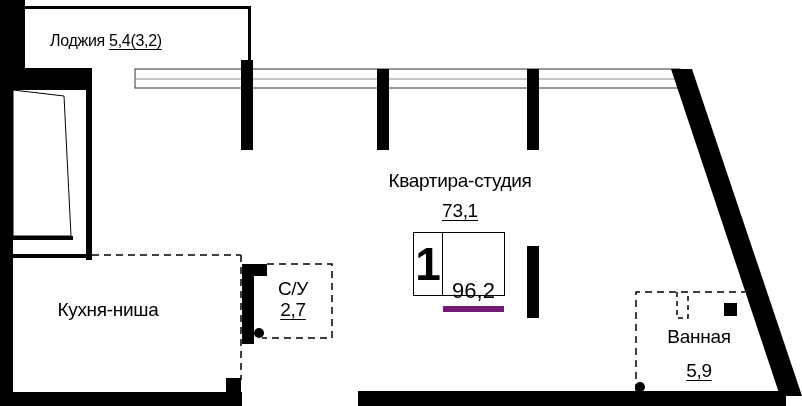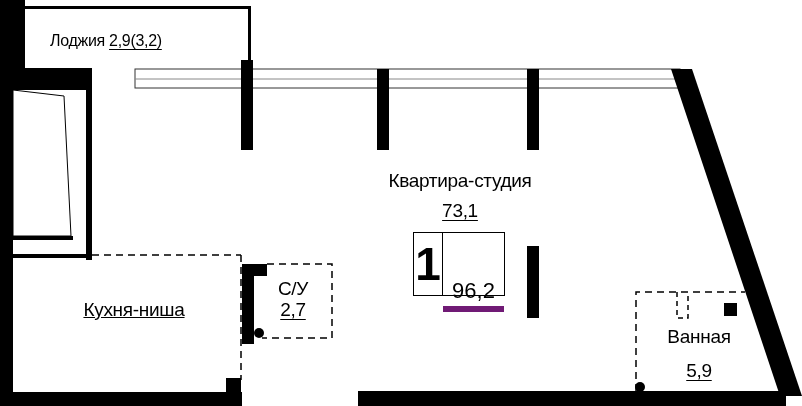--- a/index.html
+++ b/index.html
@@ -68,29 +68,29 @@
   <g>
     <polyline points="636,391 636,292 745,292" fill="none" stroke="#000" stroke-width="1.5" stroke-dasharray="7,5"></polyline>
     <polyline points="677,292 677,318 688,318 688,292" fill="none" stroke="#000" stroke-width="1.5" stroke-dasharray="5,4"></polyline>
     <rect x="724" y="303" width="13" height="13" fill="#000"></rect>
     <circle cx="640" cy="387" r="5" fill="#000"></circle>
   </g>
 </svg>
 
 <div class="lbl" style="left:50px;top:32px;font-size:16px;">
   <span>Лоджия</span>
-  <span class="area">2,9(3,2)</span>
+  <span class="area">5,4(3,2)</span>
 </div>
 
 <div class="lbl" style="left:380px;top:172px;width:160px;">
   <div>Квартира-студия</div>
   <div class="area" style="margin-top:12px;">73,1</div>
 </div>
 
-<div class="lbl" style="left:74px;top:301px;width:120px;text-decoration:underline;">
+<div class="lbl" style="left:48px;top:301px;width:120px;">
   <div>Кухня-ниша</div>
 </div>
 
 <div class="lbl" style="left:268px;top:280px;width:50px;">
   <div>С/У</div>
   <div class="area" style="margin-top:3px;">2,7</div>
 </div>
 
 <div class="lbl" style="left:664px;top:328px;width:70px;">
   <div>Ванная</div>

